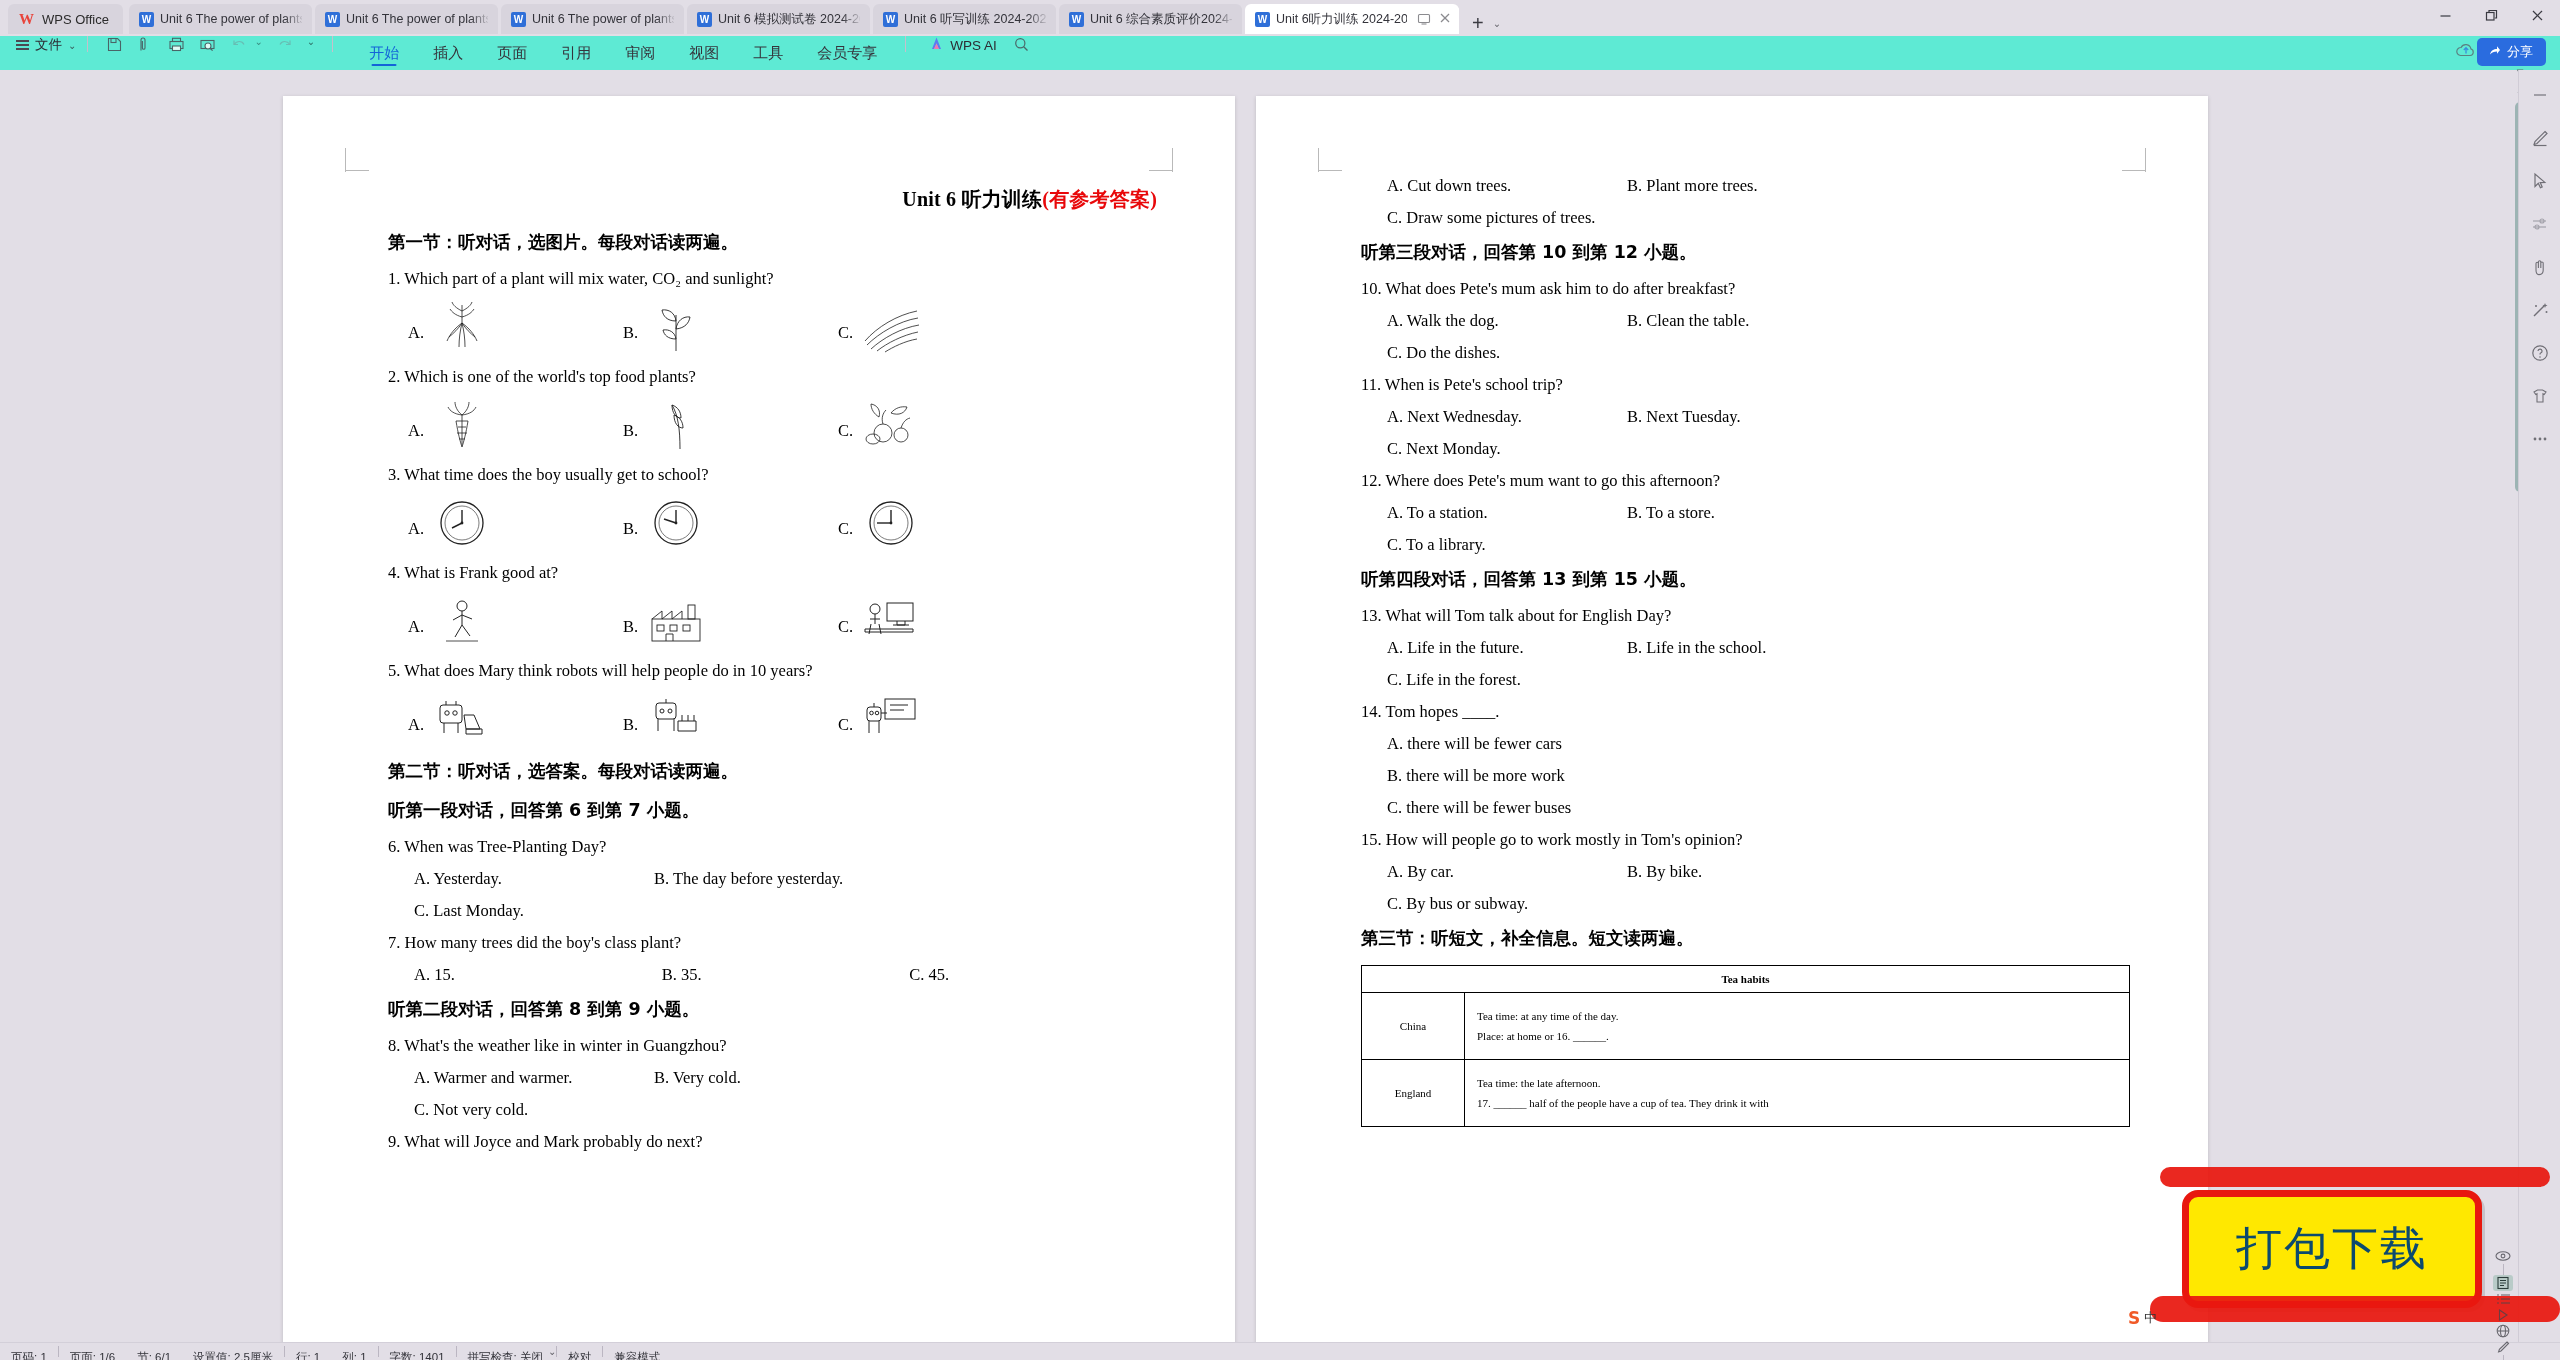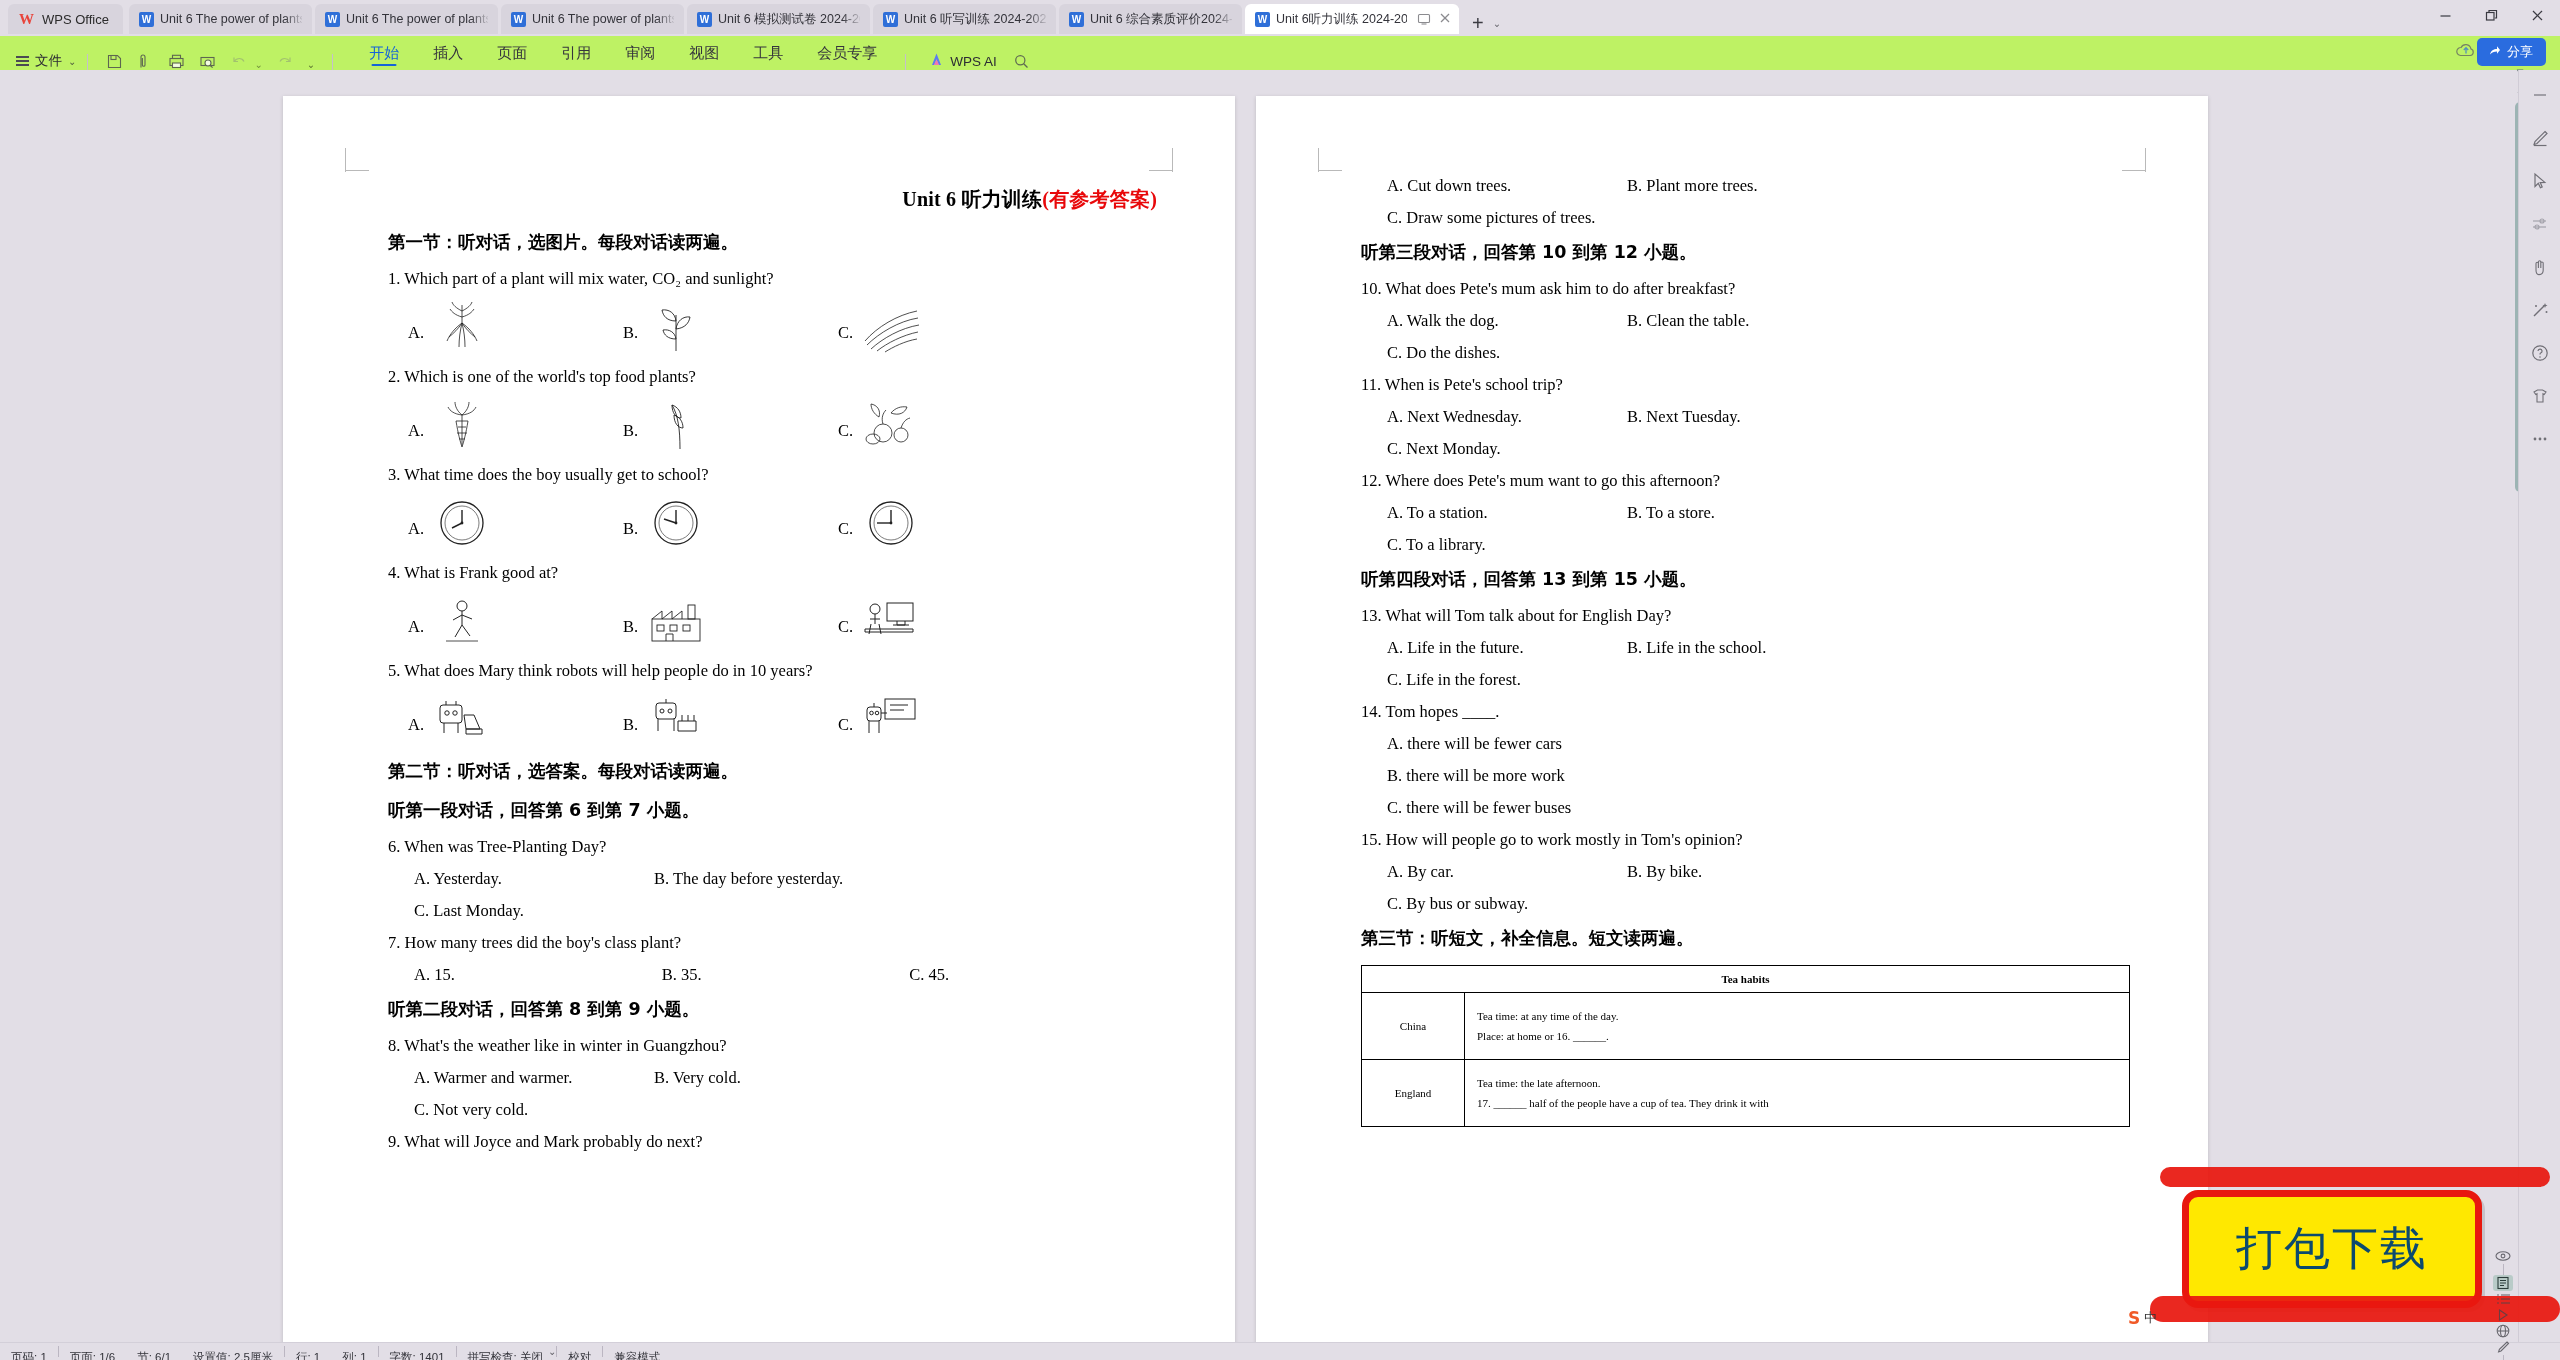--- a/index.html
+++ b/index.html
@@ -63,21 +63,21 @@
 
   .wincontrols {
     position: absolute; right: 0; top: 0; display: flex; height: 30px; align-items: center;
   }
   .wc { width: 46px; height: 30px; display: flex; align-items: center; justify-content: center;
         font-size: 14px; color: #404046; }
 
   
   .ribbon {
     position: absolute; top: 36px; left: 0; width: 2560px; height: 34px;
-    background: #bef264; display: flex; align-items: flex-end;
+    background: #5eead4; display: flex; align-items: flex-start;
   }
   .file-menu { display: flex; align-items: center; gap: 6px; margin-left: 16px; font-size: 13.5px; color: #2c2c33; }
   .hamb { display: inline-flex; flex-direction: column; gap: 2.5px; width: 13px; }
   .hamb i { display: block; height: 1.4px; background: #4a4a52; }
   .vdiv { width: 1px; height: 16px; background: #c5c0cb; margin: 0 11px; }
   .qicon { width: 17px; height: 17px; margin: 0 7px; opacity: .8; }
   .qicon.dim { opacity: .38; }
   .menutabs { display: flex; align-items: center; margin-left: 8px; }
   .mtab { position: relative; padding: 0 17px; font-size: 15px; color: #35353c; height: 34px;
           display: flex; align-items: center; white-space: nowrap; }

